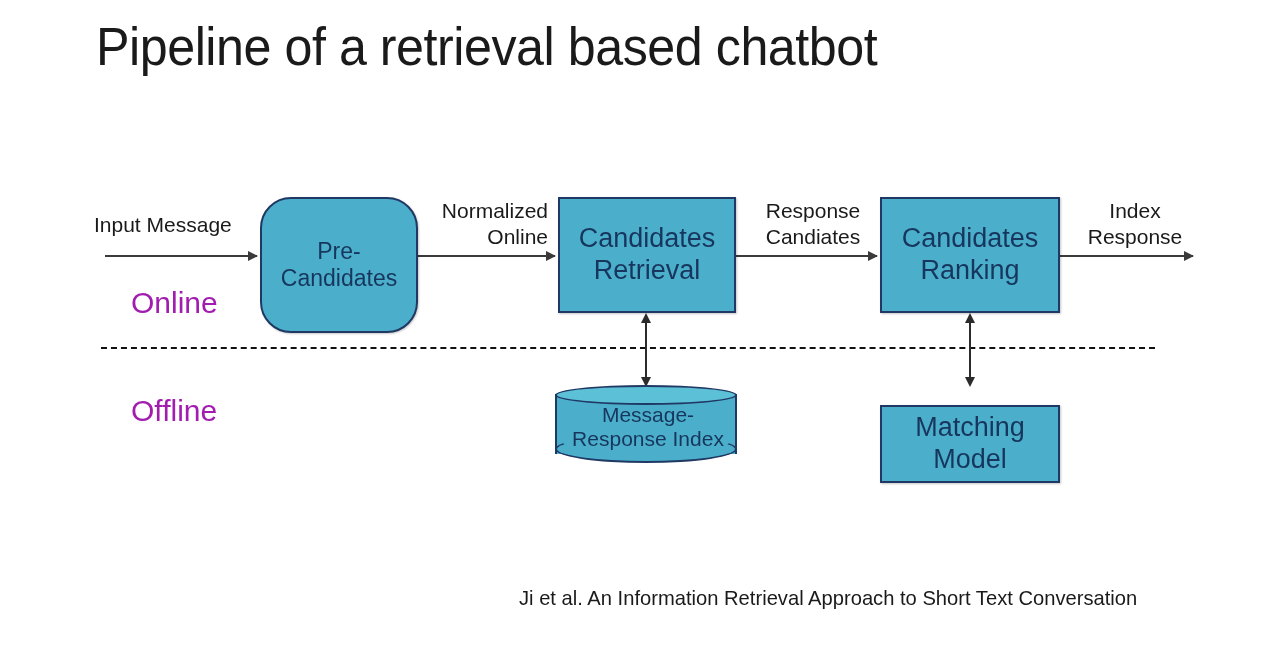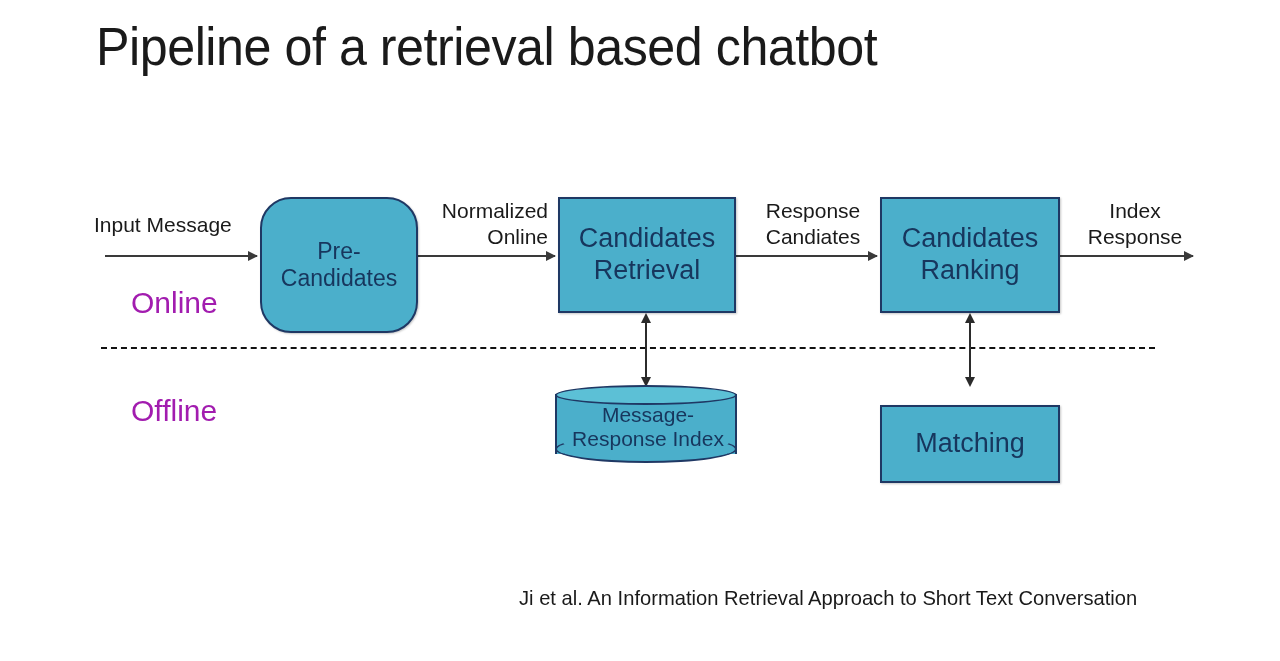--- a/index.html
+++ b/index.html
@@ -251,20 +251,21 @@
   <div class="proc-box" id="box-candidates-ranking">
     <div>
       <div>Candidates</div>
       <div>Ranking</div>
     </div>
   </div>
 
   <div class="proc-box" id="box-matching-model">
     <div>
       <div>Matching</div>
+      <div>Model</div>
     </div>
   </div>
 
   <div class="cylinder">
     <div class="cyl-body"></div>
     <div class="cyl-bottom"></div>
     <div class="cyl-top"></div>
     <div class="cyl-label">
       <div>
         <div>Message-</div>

